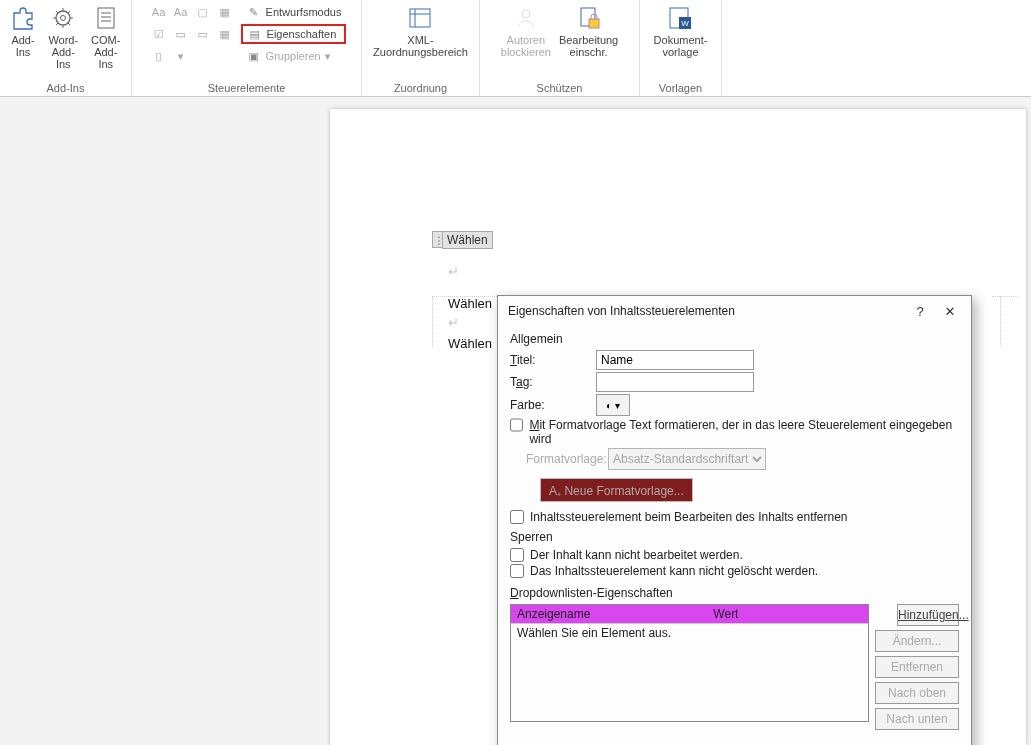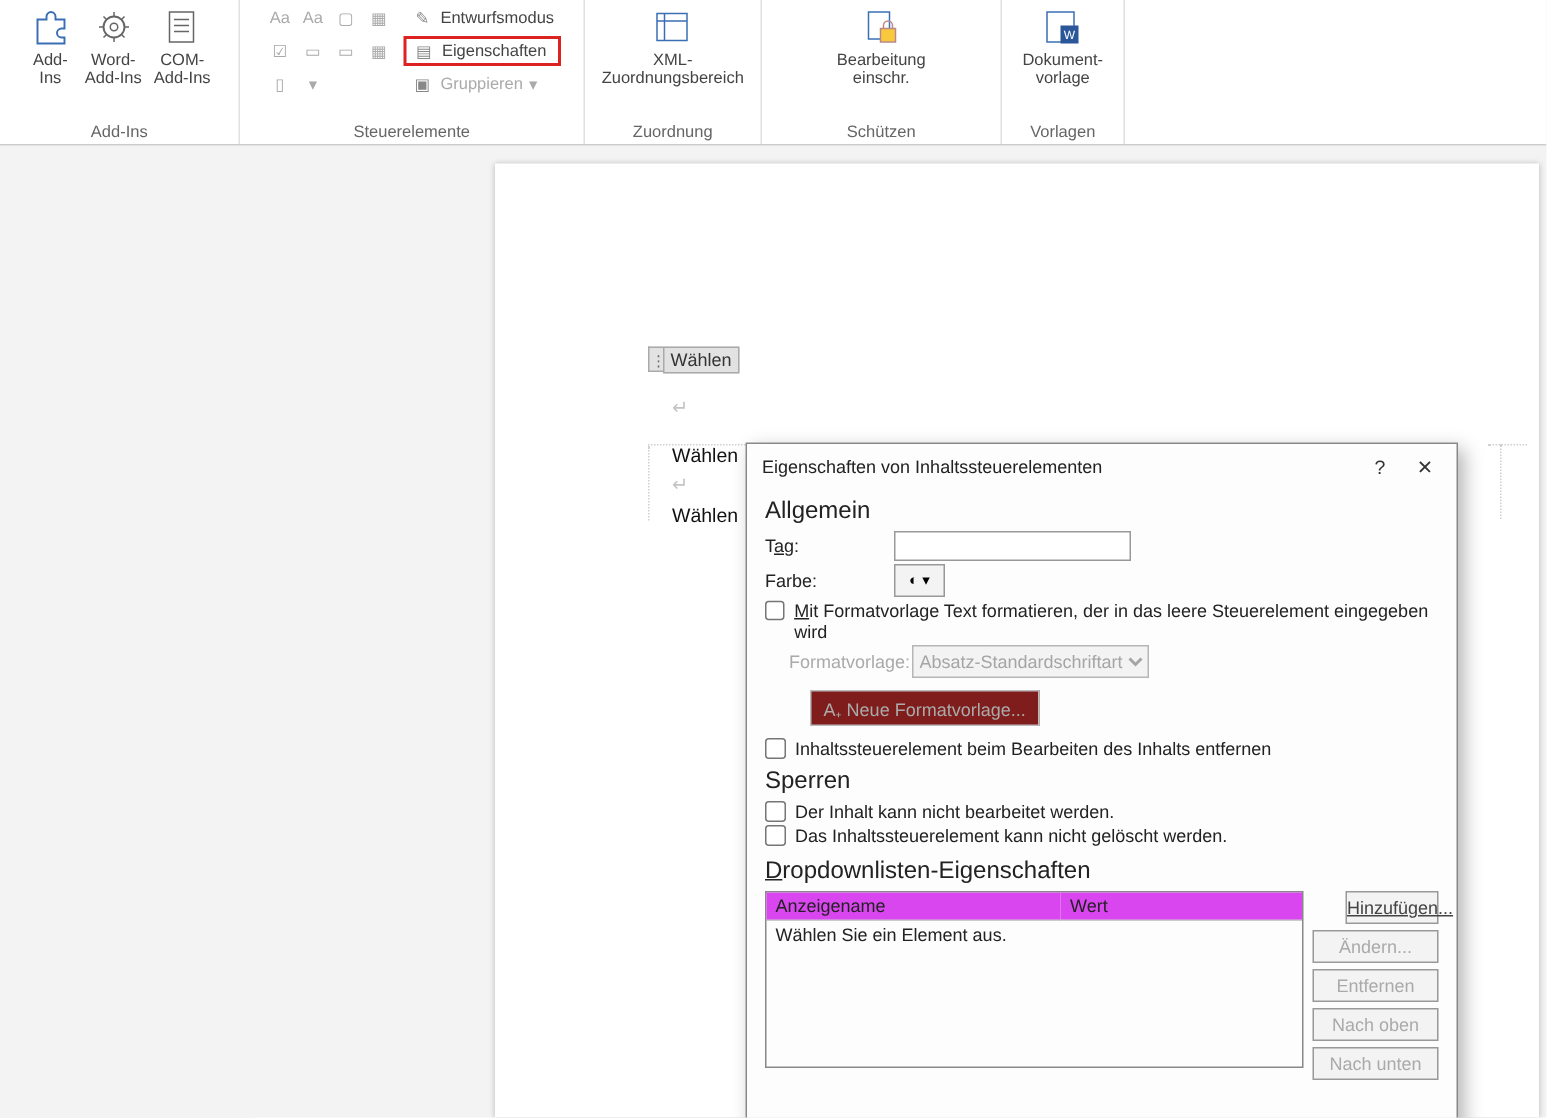--- a/index.html
+++ b/index.html
@@ -37,21 +37,21 @@
   .cc-handle { display:inline-block; width:10px; height:17px; background:#e2e2e2; border:1px solid #aaa; border-right:none; vertical-align:top;}
   .cc-handle::before{content:"⋮"; font-size:10px; color:#666; position:relative; left:1px;}
   .pilcrow { color:#c4c4c4; font-size:13px; }
 
   
   .dialog { position:absolute; left:497px; top:198px; width:475px; height:506px; background:#fdfdfd; border:1px solid #888; box-shadow:4px 4px 12px rgba(0,0,0,.3); font-size:12px; color:#222; }
   .dlg-title { display:flex; align-items:center; height:30px; padding:0 6px 0 10px; }
   .dlg-title .title-text { flex:1; font-size:12px; }
   .dlg-title .tbtn { width:30px; height:26px; display:flex; align-items:center; justify-content:center; font-size:13px; color:#333; }
   .dlg-body { padding: 0 12px; }
-  .sect-title { margin: 6px 0 4px; font-size:16px; color:#222; }
+  .sect-title { margin: 6px 0 4px; font-size:12px; color:#222; }
   .row { display:flex; align-items:center; margin:2px 0; }
   .row label { width: 86px; }
   .row label.sub { width: 98px; padding-left:16px; }
   .row input[type=text] { width: 158px; height:20px; border:1px solid #999; padding:1px 4px; font-size:12px; }
   .row select { height:22px; border:1px solid #999; font-size:12px; }
   .chk { display:flex; align-items:flex-start; gap:6px; margin:2px 0; }
   .chk input { width:14px; height:14px; margin-left:0; }
   .colorbtn { width:34px; height:22px; border:1px solid #999; background:#f3f3f3; display:flex; align-items:center; justify-content:center; font-size:10px; }
   .newstyle { margin: 6px 0 6px 30px; padding:2px 8px; height:24px; border:1px solid #bbb; background:#7f1d1d; color:#aaa; font-size:12px;}
   .dd-title { margin-top:8px; }
@@ -66,21 +66,21 @@
   .side-btns button.disabled { color:#aaa; }
   .side-btns button:first-child { text-decoration: underline; text-decoration-color:#444;margin-left:22px;}
 
   .under-m::first-letter { text-decoration:underline; }
 </style>
 </head>
 <body>
 
 <div class="ribbon">
 
-  <div class="rgroup" style="width:160px">
+  <div class="rgroup" style="width:132px">
     <div class="rgroup-body">
       <div class="bigbtn">
         <div class="ic">
           <svg width="26" height="26" viewBox="0 0 26 26">
               <path d="M4 8h6v-2a3 3 0 016 0v2h6v6h-2a3 3 0 000 6h2v4H4z" fill="none" stroke="#3a6fb5" stroke-width="1.3"></path>
             </svg>
         </div>
         <span>Add-<br>Ins</span>
       </div>
       <div class="bigbtn">
@@ -149,20 +149,29 @@
             </svg>
         </div>
         <span>XML-<br>Zuordnungsbereich</span>
       </div>
     </div>
     <div class="rgroup-label">Zuordnung</div>
   </div>
 
   <div class="rgroup" style="width:160px">
     <div class="rgroup-body">
+      <div class="bigbtn disabled">
+        <div class="ic">
+          <svg width="26" height="26" viewBox="0 0 26 26">
+              <circle cx="13" cy="9" r="4" fill="none" stroke="#bbb"></circle>
+              <path d="M6 22c0-4 3-6 7-6s7 2 7 6" fill="none" stroke="#bbb"></path>
+            </svg>
+        </div>
+        <span class="disabled">Autoren<br>blockieren</span>
+      </div>
       <div class="bigbtn">
         <div class="ic">
           <svg width="24" height="26" viewBox="0 0 24 26">
               <rect x="4" y="3" width="14" height="18" fill="none" stroke="#3a6fb5"></rect>
               <rect x="12" y="14" width="10" height="9" fill="#f9c93d" stroke="#b88"></rect>
               <path d="M14 14v-2a3 3 0 016 0v2" fill="none" stroke="#b88"></path>
             </svg>
         </div>
         <span>Bearbeitung<br>einschr.</span>
       </div>
@@ -204,20 +213,24 @@
 
   <div class="dialog">
     <div class="dlg-title">
       <span class="title-text">Eigenschaften von Inhaltssteuerelementen</span>
       <span class="tbtn">?</span>
       <span class="tbtn">✕</span>
     </div>
     <div class="dlg-body">
       <div class="sect-title">Allgemein</div>
 
+      <div class="row">
+        <label><span style="text-decoration:underline">T</span><span>itel:</span></label>
+        <input type="text" value="Name" style="">
+      </div>
       <div class="row">
         <label><span>T</span><span style="text-decoration:underline">a</span><span>g:</span></label>
         <input type="text" value="" style="">
       </div>
       <div class="row">
         <label>Farbe:</label>
         <button class="colorbtn">
           <span>◐</span>&nbsp;<span>▾</span>
         </button>
       </div>

